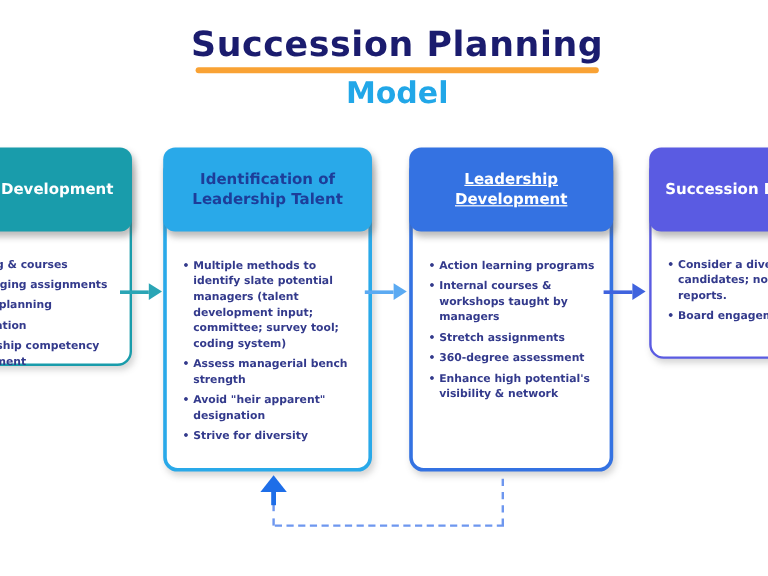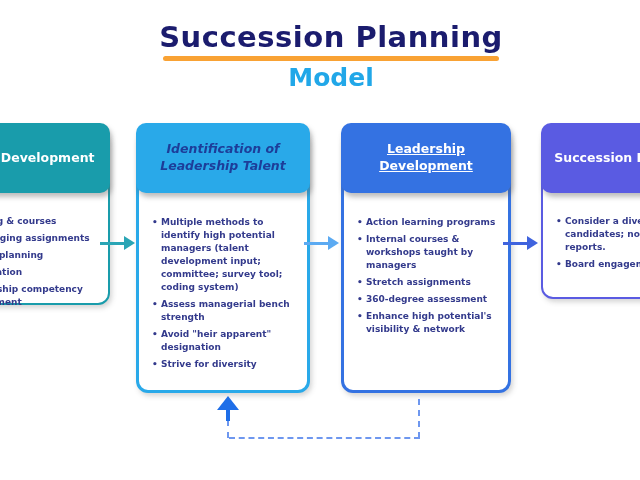--- a/index.html
+++ b/index.html
@@ -39,21 +39,21 @@
     font-size:9px;font-weight:bold;line-height:1.45;
     color:var(--body-text,#333A8C);
   }
   .col li::before{content:"\2022";position:absolute;left:0;top:0;}
   
   .col1{left:-62px;width:172px;}
   .col1 .card{height:174px;border:2px solid var(--teal,#199CAB);}
   .col1 .hdr{background:var(--teal,#199CAB);}
   .col2{left:136px;width:174px;}
   .col2 .card{height:262px;border:3px solid var(--cyan,#29A9E9);}
-  .col2 .hdr{background:var(--cyan,#29A9E9);color:var(--header2-text,#1D3D99);font-style:italic;}
+  .col2 .hdr{background:var(--cyan,#29A9E9);color:var(--header2-text,#1D3D99);}
   .col3{left:341px;width:170px;}
   .col3 .card{height:262px;border:3px solid var(--blue,#3472E2);}
   .col3 .hdr{background:var(--blue,#3472E2);text-decoration:underline;}
   .col4{left:541px;width:176px;}
   .col4 .card{height:168px;border:2px solid var(--indigo,#5A5BE2);}
   .col4 .hdr{background:var(--indigo,#5A5BE2);}
   
   .arrow{position:absolute;top:236px;display:flex;align-items:center;}
   .arrow .shaft{display:block;height:3px;width:24px;}
   .arrow .head{display:block;width:0;height:0;border-top:7px solid transparent;border-bottom:7px solid transparent;}
@@ -97,21 +97,21 @@
         <li>Job rotation</li>
         <li>Leadership competency assessment</li>
       </ul>
     </div>
     <div class="hdr">Talent Development</div>
   </div>
 
   <div class="col col2">
     <div class="card">
       <ul>
-        <li>Multiple methods to identify high potential managers (talent development input; committee; survey tool; coding system)</li>
+        <li>Multiple methods to identify slate potential managers (talent development input; committee; survey tool; coding system)</li>
         <li>Assess managerial bench strength</li>
         <li>Avoid "heir apparent" designation</li>
         <li>Strive for diversity</li>
       </ul>
     </div>
     <div class="hdr">Identification of Leadership Talent</div>
   </div>
 
   <div class="col col3">
     <div class="card">

